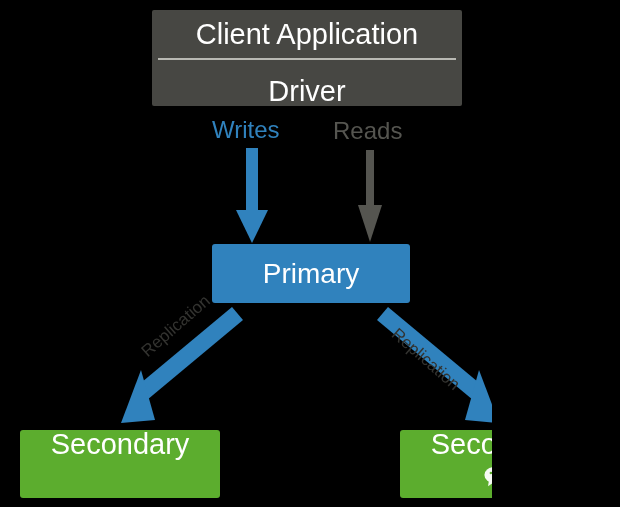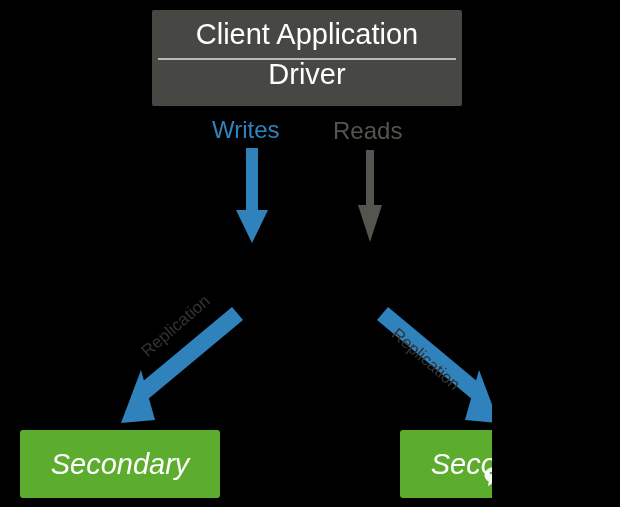--- a/index.html
+++ b/index.html
@@ -42,21 +42,21 @@
     width: 298px;
     height: 2px;
     background: #b9b9b3;
   }
   .driver-row {
     position: absolute;
     left: 0; top: 50px;
     width: 100%;
     height: 46px;
     display: flex;
-    align-items: flex-start;
+    align-items: flex-end;
     justify-content: center;
   }
   .stack-label {
     color: #ffffff;
     font-size: 29px;
     font-weight: 400;
     letter-spacing: 0px;
     line-height: 1;
     white-space: nowrap;
   }
@@ -110,23 +110,22 @@
 
   
   .secondary-node {
     position: absolute;
     top: 430px;
     width: 200px;
     height: 68px;
     background: #5CAD2E;
     border-radius: 3px;
     display: flex;
-    align-items: center;
-    justify-content: center;
-    font-style: italic;
+    align-items: flex-start;
+    justify-content: center;
   }
   .secondary-left  { left: 20px;  }
   .secondary-right { left: 400px; }
   .secondary-node .node-label {
     color: #ffffff;
     font-size: 29px;
     line-height: 1;
     white-space: nowrap;
   }
 
@@ -212,20 +211,23 @@
 
     <g>
       <polygon points="388,307 377,320 473,400 484,387" fill="#3082BD"></polygon>
       <polygon points="465,420 499,423 479,370" fill="#3082BD"></polygon>
     </g>
   </svg>
 
   <span class="replication-label replication-left">Replication</span>
   <span class="replication-label replication-right">Replication</span>
 
+  <div class="primary-node">
+    <span class="node-label">Primary</span>
+  </div>
 
   <div class="secondary-node secondary-left">
     <span class="node-label">Secondary</span>
   </div>
 
   <div class="secondary-node secondary-right">
     <span class="node-label">Secondary</span>
   </div>
 
   <div class="watermark">

